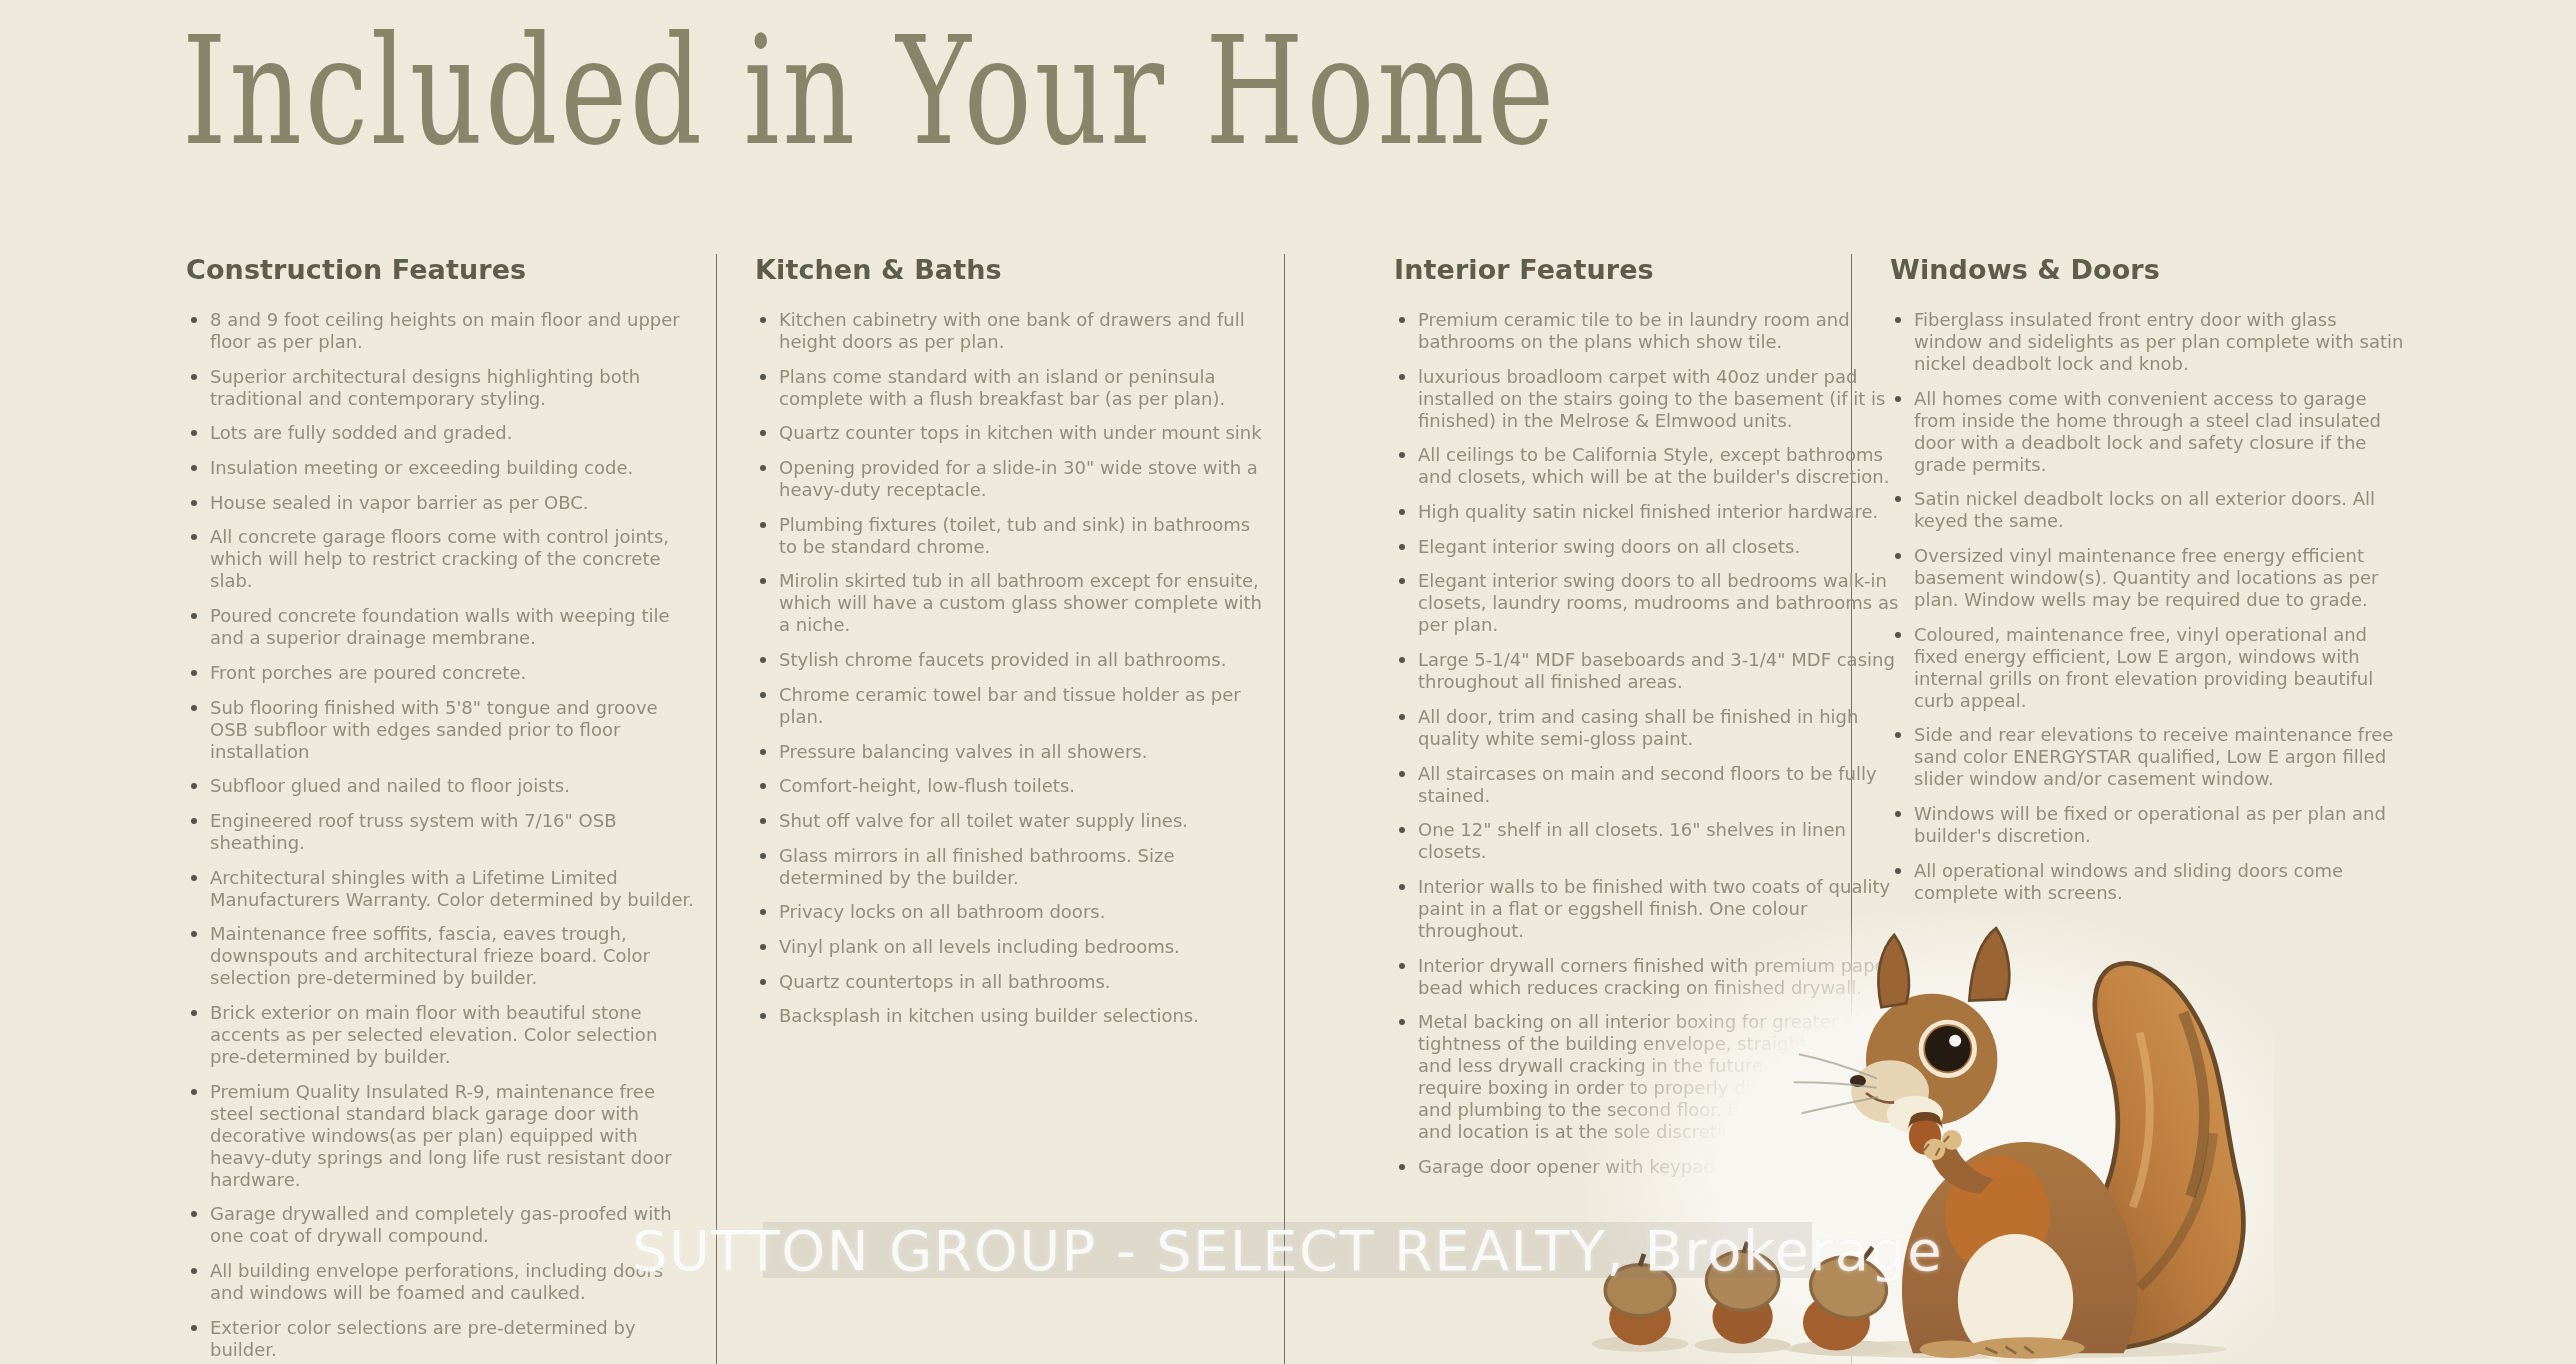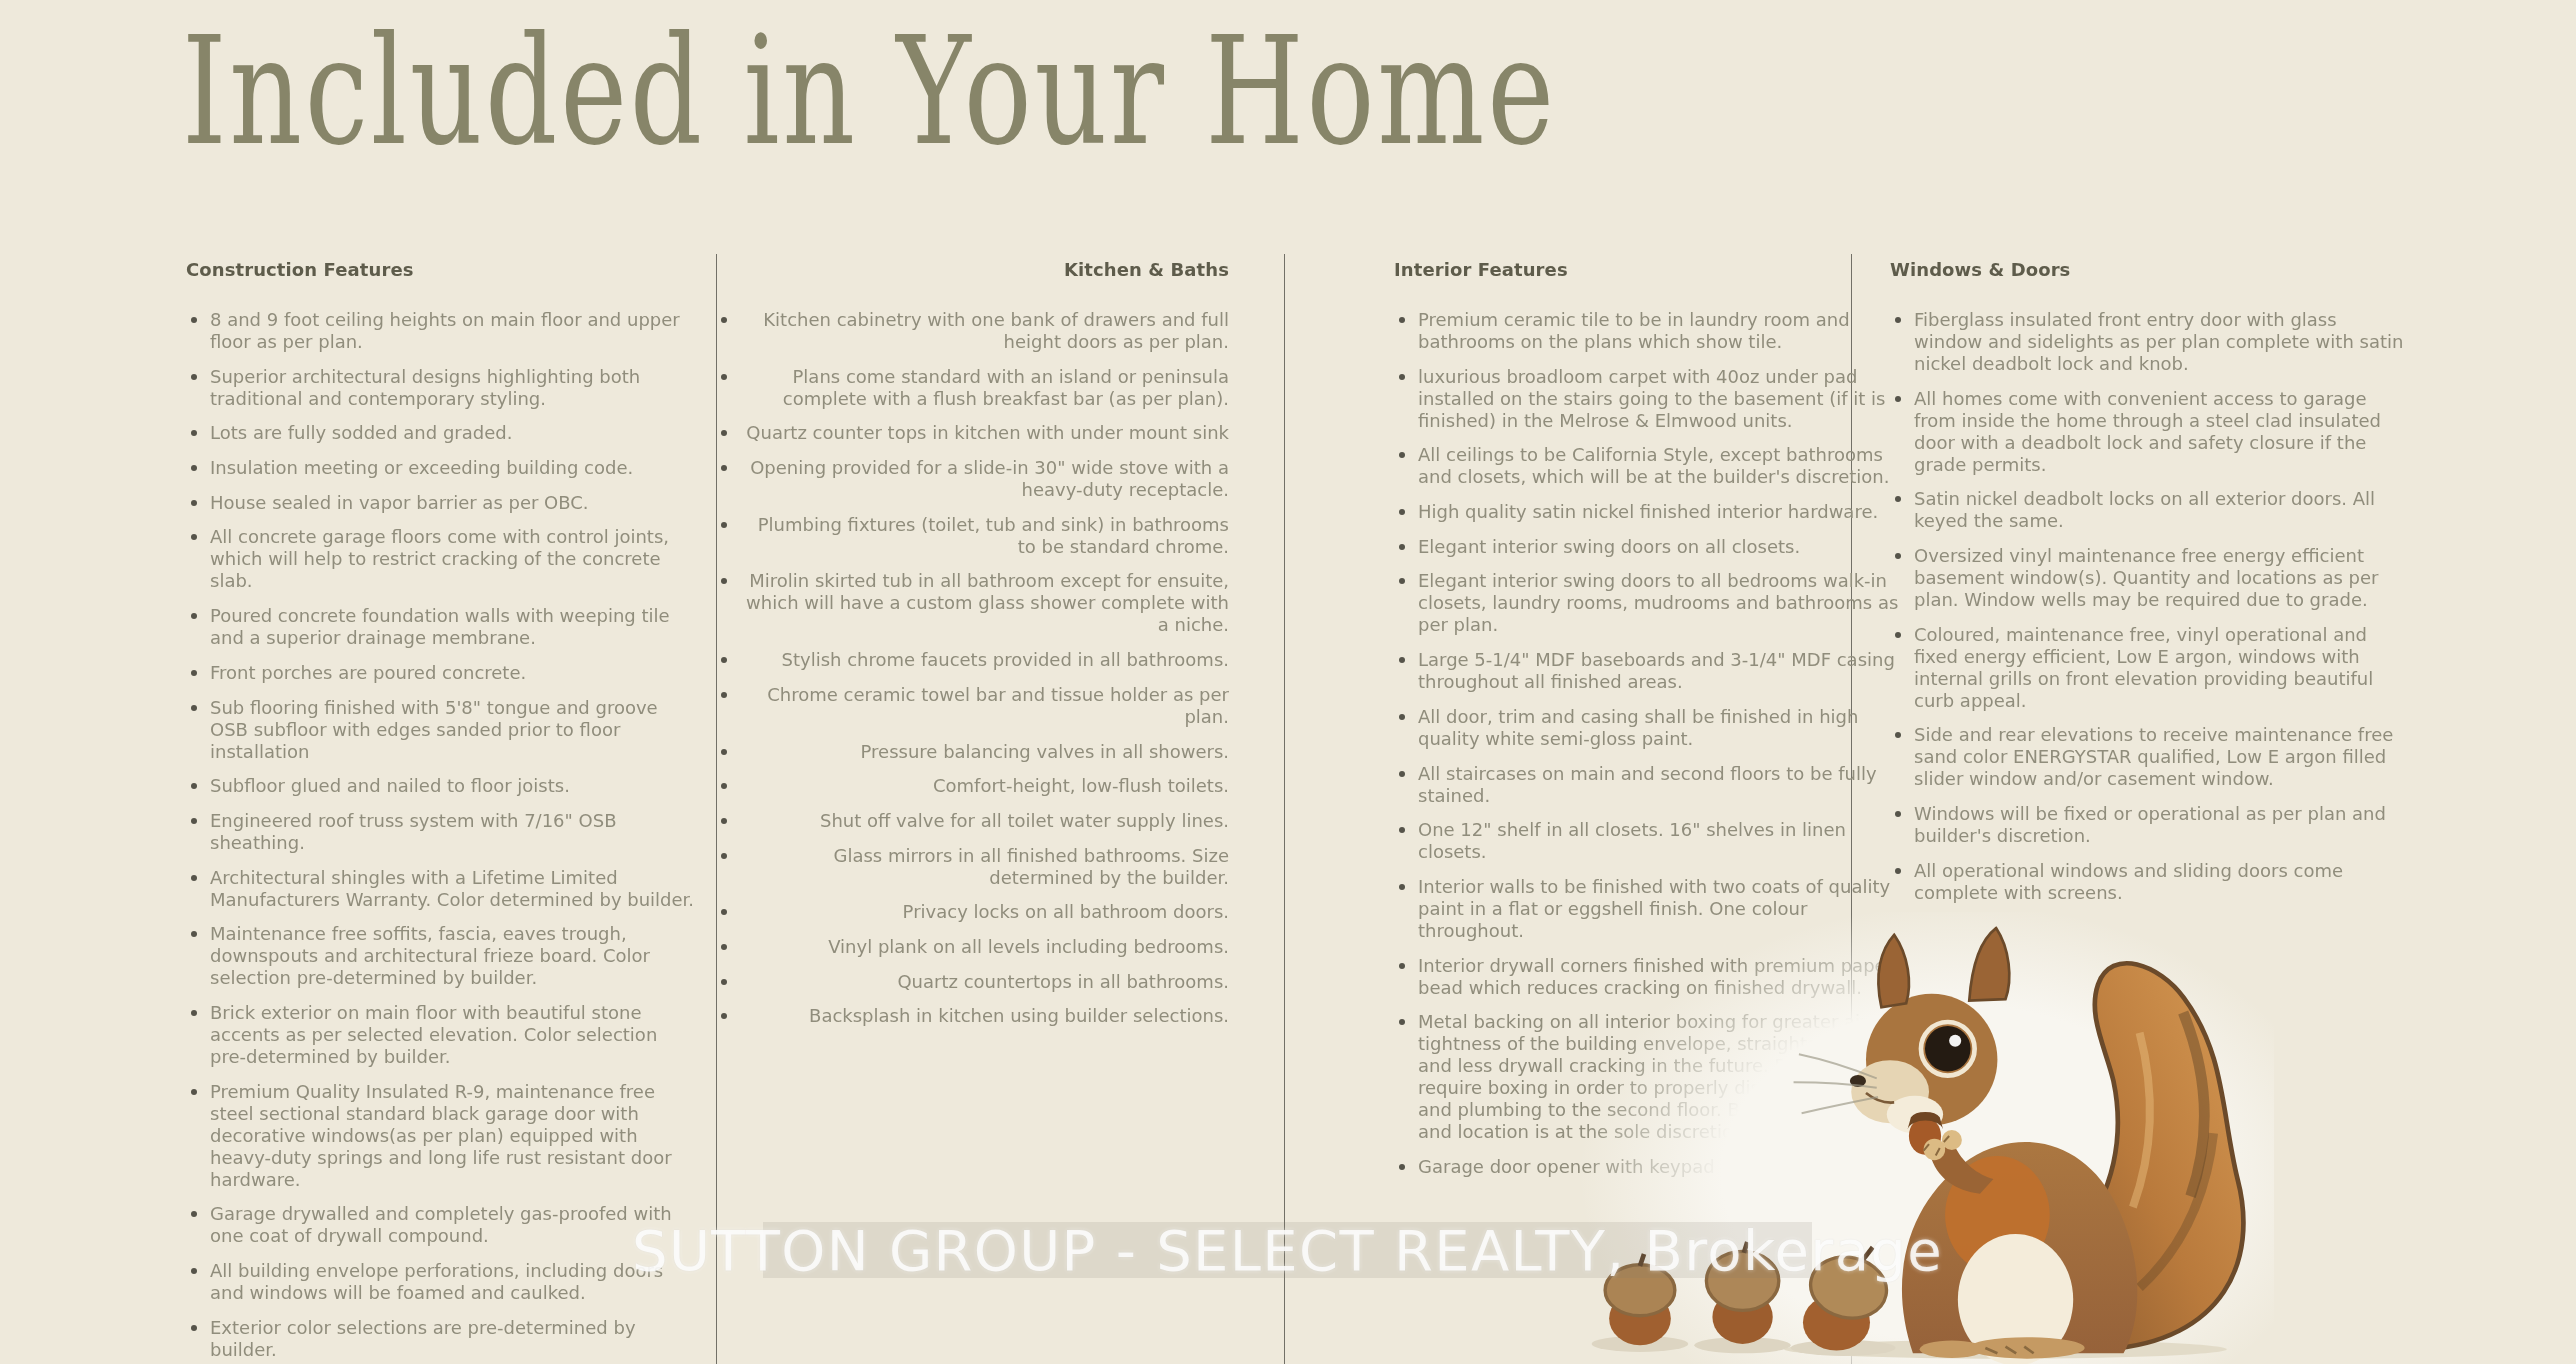--- a/index.html
+++ b/index.html
@@ -6,24 +6,24 @@
   .page{position:relative;width:2516px;height:1364px;background:#eee9db;
         font-family:"DejaVu Sans","Liberation Sans",sans-serif;overflow:hidden;}
 
   .main-title{position:absolute;left:182px;top:2.7px;
       font-family:"DejaVu Serif","Liberation Serif",serif;font-weight:400;
       font-size:113px;letter-spacing:2.7px;color:#878569;white-space:nowrap;
       transform:scaleY(1.33);transform-origin:top left;}
 
   .col{position:absolute;top:254px;}
   .col-1{left:186px;width:511px;}
-  .col-2{left:716px;width:513px;text-align:right;}
+  .col-2{left:755px;width:513px;}
   .col-3{left:1394px;width:513px;}
   .col-4{left:1890px;width:514px;}
-  .col h2{margin:0 0 23px 0;font-size:18px;line-height:32px;font-weight:700;
+  .col h2{margin:0 0 23px 0;font-size:27px;line-height:32px;font-weight:700;
       color:#5e5c4b;letter-spacing:0.1px;}
   .col ul{list-style:none;margin:0;padding:0;}
   .col li{position:relative;padding-left:24px;font-size:18px;line-height:22px;
       color:#908d7c;margin-bottom:12.7px;}
   .col li::before{content:"";position:absolute;left:4.7px;top:8px;width:6px;height:6px;
       border-radius:50%;background:#56544a;}
 
   .divider{position:absolute;top:254px;width:1.3px;height:1111px;background:#53514a;opacity:.8;}
   .divider-1{left:716px;}
   .divider-2{left:1284px;}

